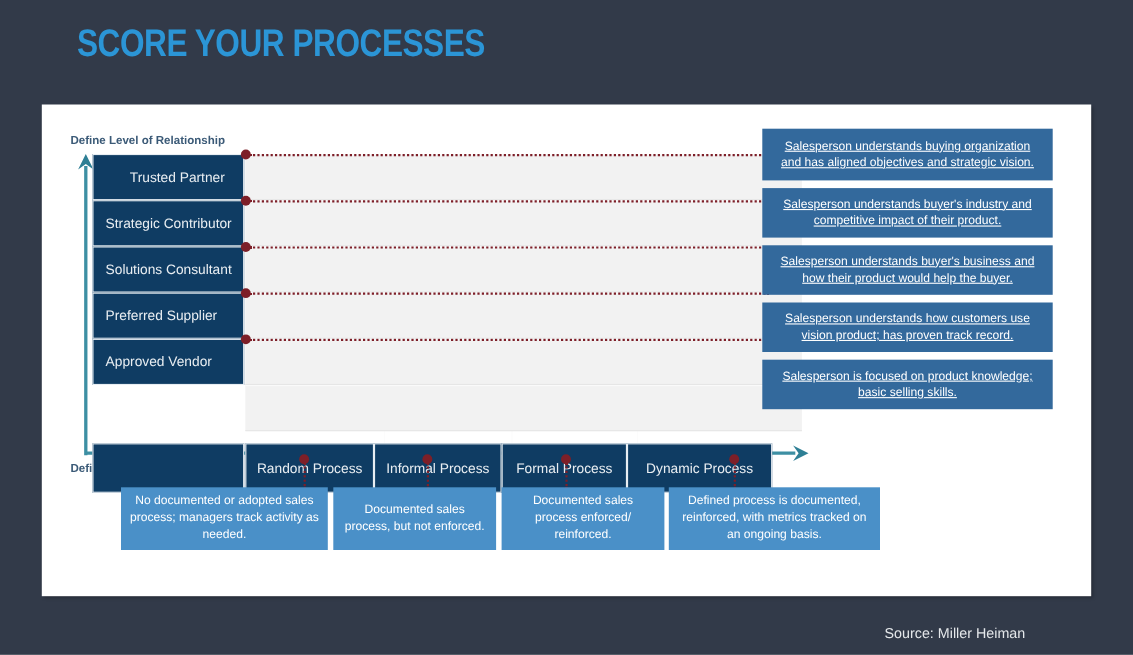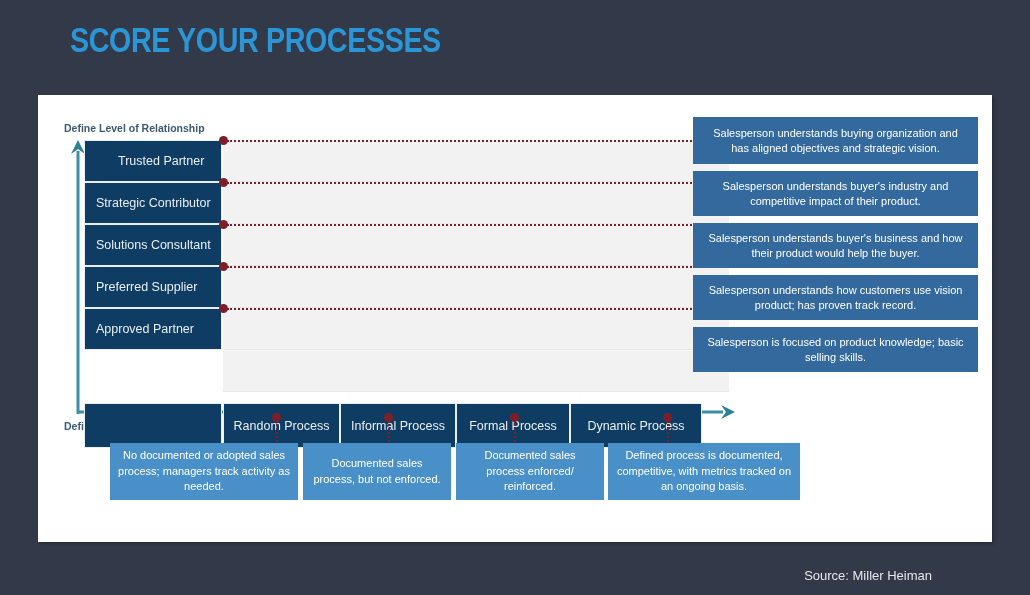--- a/index.html
+++ b/index.html
@@ -88,27 +88,28 @@
   .col-header {
     position: absolute; top: 0; height: 45px;
     background: #0f3c63; border: 1px solid #e8eef3;
     color: #e9eef2; font-size: 12.5px;
     display: flex; align-items: center; justify-content: center;
     text-align: center;
   }
 
   
   .callout-right {
-    position: absolute; left: 655px; width: 285px;
+    position: absolute; left: 655px; width: 264px;
     background: #33699c;
     color: #ffffff;
     font-size: 11px; line-height: 1.35;
     display: flex; align-items: center; justify-content: center;
     text-align: center;
     padding: 4px 10px;
+    text-decoration: underline;
   }
 
   
   .callout-bottom {
     position: absolute; top: 348px;
     background: #4a90c8;
     color: #ffffff;
     font-size: 11px; line-height: 1.4;
     display: flex; align-items: center; justify-content: center;
     text-align: center;
@@ -157,21 +158,21 @@
     <div id="matrix">
 
       <div class="vgrid" style="left:265px;"></div>
       <div class="vgrid" style="left:381px;"></div>
       <div class="vgrid" style="left:495px;"></div>
 
       <div class="row-label" style="top:0px;padding-left:33px;">Trusted Partner</div>
       <div class="row-label" style="top:42px;">Strategic Contributor</div>
       <div class="row-label" style="top:84px;">Solutions Consultant</div>
       <div class="row-label" style="top:126px;">Preferred Supplier</div>
-      <div class="row-label" style="top:168px;">Approved Partner</div>
+      <div class="row-label" style="top:168px;">Approved Vendor</div>
 
       <div class="plot-cellrow" style="top:0px;"></div>
       <div class="plot-cellrow" style="top:42px;"></div>
       <div class="plot-cellrow" style="top:84px;"></div>
       <div class="plot-cellrow" style="top:126px;"></div>
       <div class="plot-cellrow" style="top:168px;"></div>
       <div class="plot-cellrow" style="top:210px;"></div>
 
       <div class="connector" style="left:135px; top:-4px;">
         <span class="pin-dot"></span>
@@ -222,19 +223,19 @@
       <span class="bp-line" style="height:24px;"></span>
     </div>
     <div class="bottom-pin" style="left:625px; top:318px; height:32px;">
       <span class="bp-dot"></span>
       <span class="bp-line" style="height:24px;"></span>
     </div>
 
     <div class="callout-bottom" style="left:72px;  width:188px;">No documented or adopted sales process; managers track activity as needed.</div>
     <div class="callout-bottom" style="left:265px; width:148px;">Documented sales process, but not enforced.</div>
     <div class="callout-bottom" style="left:418px; width:148px;">Documented sales process enforced/ reinforced.</div>
-    <div class="callout-bottom" style="left:570px; width:192px;">Defined process is documented, competitive, with metrics tracked on an ongoing basis.</div>
+    <div class="callout-bottom" style="left:570px; width:192px;">Defined process is documented, reinforced, with metrics tracked on an ongoing basis.</div>
 
   </div>
 
   <div id="source">Source: Miller Heiman</div>
 
 </div>
 
 </body></html>

